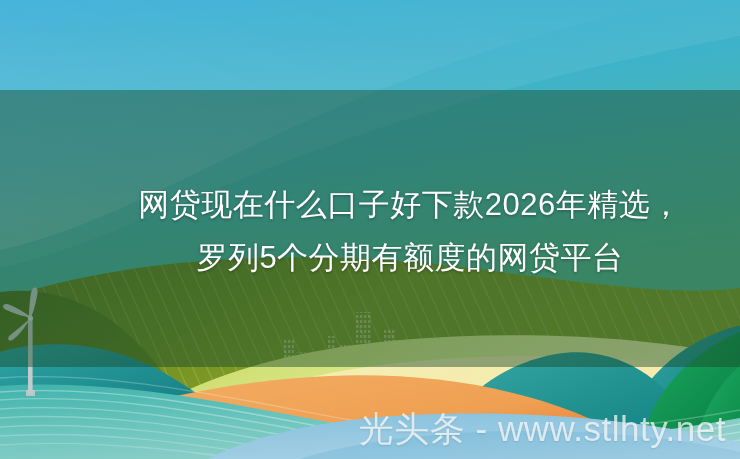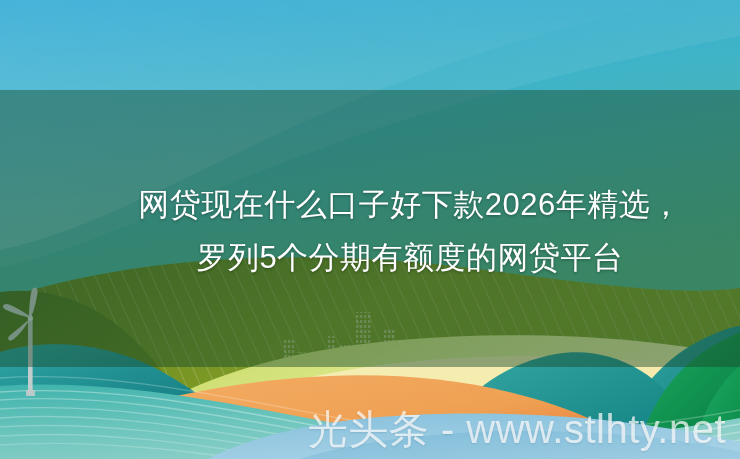--- a/index.html
+++ b/index.html
@@ -56,21 +56,21 @@
     text-shadow: 0 1px 3px rgba(0,0,0,0.35);
     white-space: pre-line;
     padding-left: 40px;
   }
 
   
   #watermark {
     position: absolute;
     right: 14px;
     bottom: 12px;
-    font-size: 40px;
+    font-size: 35px;
     line-height: 36px;
     color: rgba(255,255,255,0.72);
     letter-spacing: 0.5px;
     white-space: nowrap;
     text-shadow: 0 1px 2px rgba(0,0,0,0.10);
   }
 </style>
 </head>
 <body>
 

